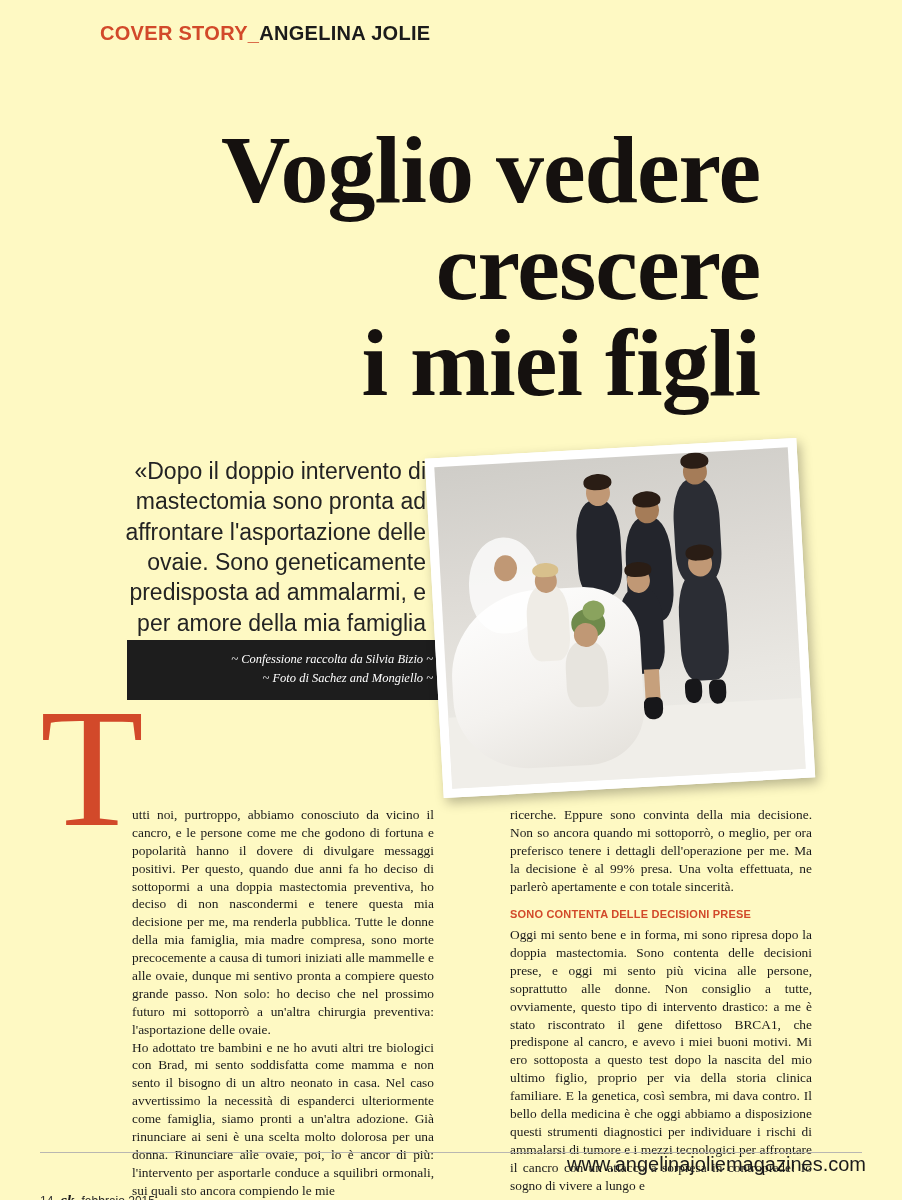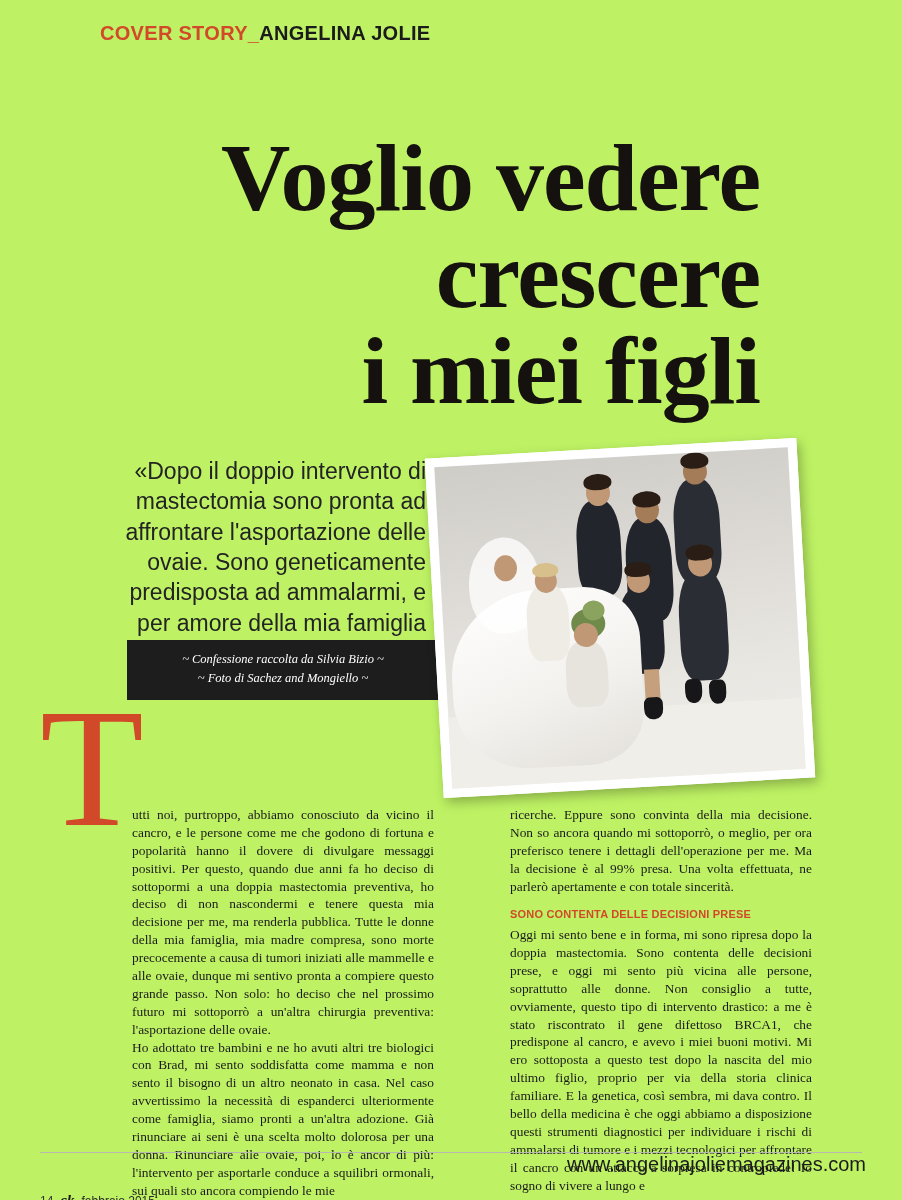--- a/index.html
+++ b/index.html
@@ -11,21 +11,21 @@
     height: 1200px;
     background: #f2f1ed;
     font-family: "Liberation Sans", sans-serif;
     overflow: hidden;
     position: relative;
   }
   .page {
     position: relative;
     width: 902px;
     height: 1200px;
-    background: #bef264;
+    background: #fef9c3;
   }
   
   .kicker {
     position: absolute;
     left: 100px;
     top: 22px;
     font-family: "Liberation Sans", sans-serif;
     font-weight: bold;
     font-size: 20px;
     letter-spacing: 0.3px;
@@ -34,21 +34,21 @@
   .kicker .cover {
     color: #d2492a;
   }
   .kicker .name {
     color: #1b1b1b;
   }
   
   .headline {
     position: absolute;
     left: 0;
-    top: 112px;
+    top: 104px;
     width: 760px;
     text-align: right;
     font-family: "Liberation Serif", serif;
     color: #15110f;
     line-height: 0.94;
   }
   .headline .l1 {
     display: block;
     font-size: 96px;
     letter-spacing: -1px;
@@ -78,21 +78,21 @@
     color: #232323;
   }
   .credit-box {
     position: absolute;
     left: 127px;
     top: 640px;
     width: 300px;
     background: #1d1d1d;
     color: #fff;
     padding: 10px 6px 12px;
-    text-align: center;
+    text-align: right;
     font-family: "Liberation Serif", serif;
     font-style: italic;
     font-size: 12.5px;
     line-height: 1.5;
   }
   
   .photo-wrap {
     position: absolute;
     left: 434px;
     top: 448px;

